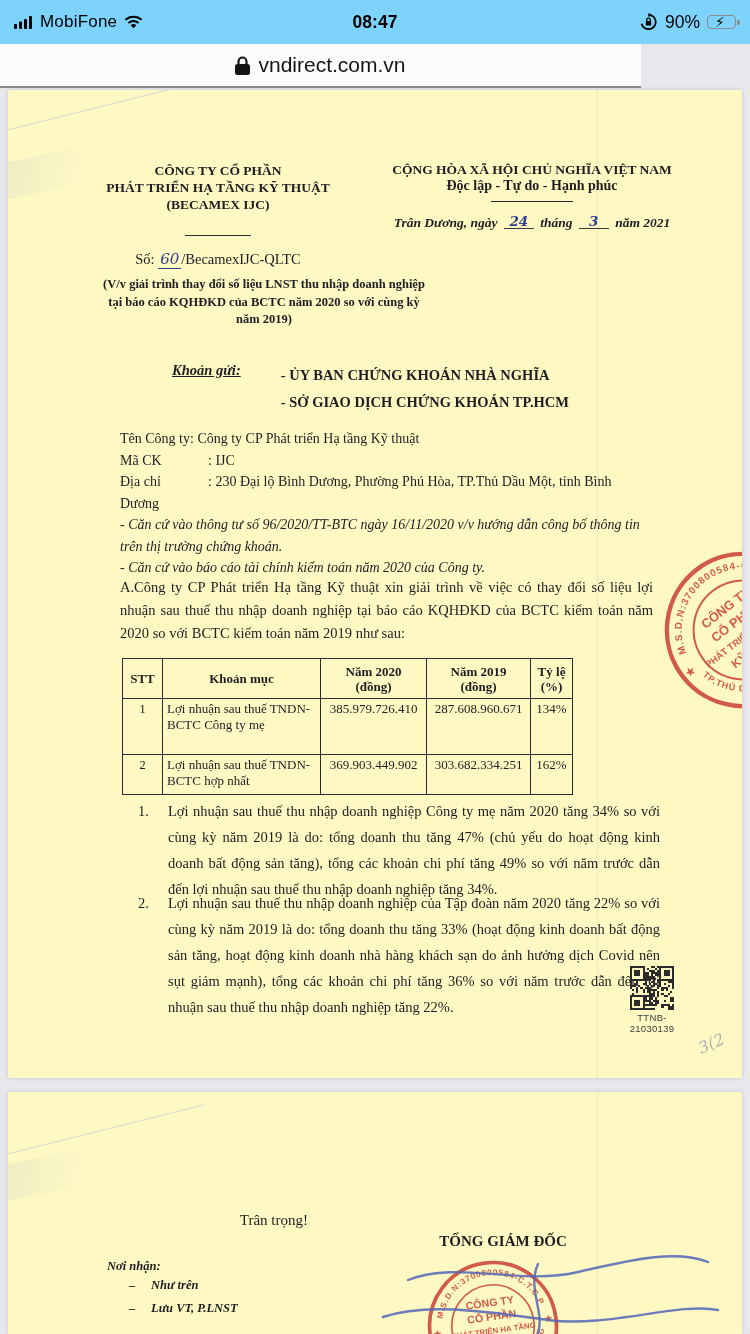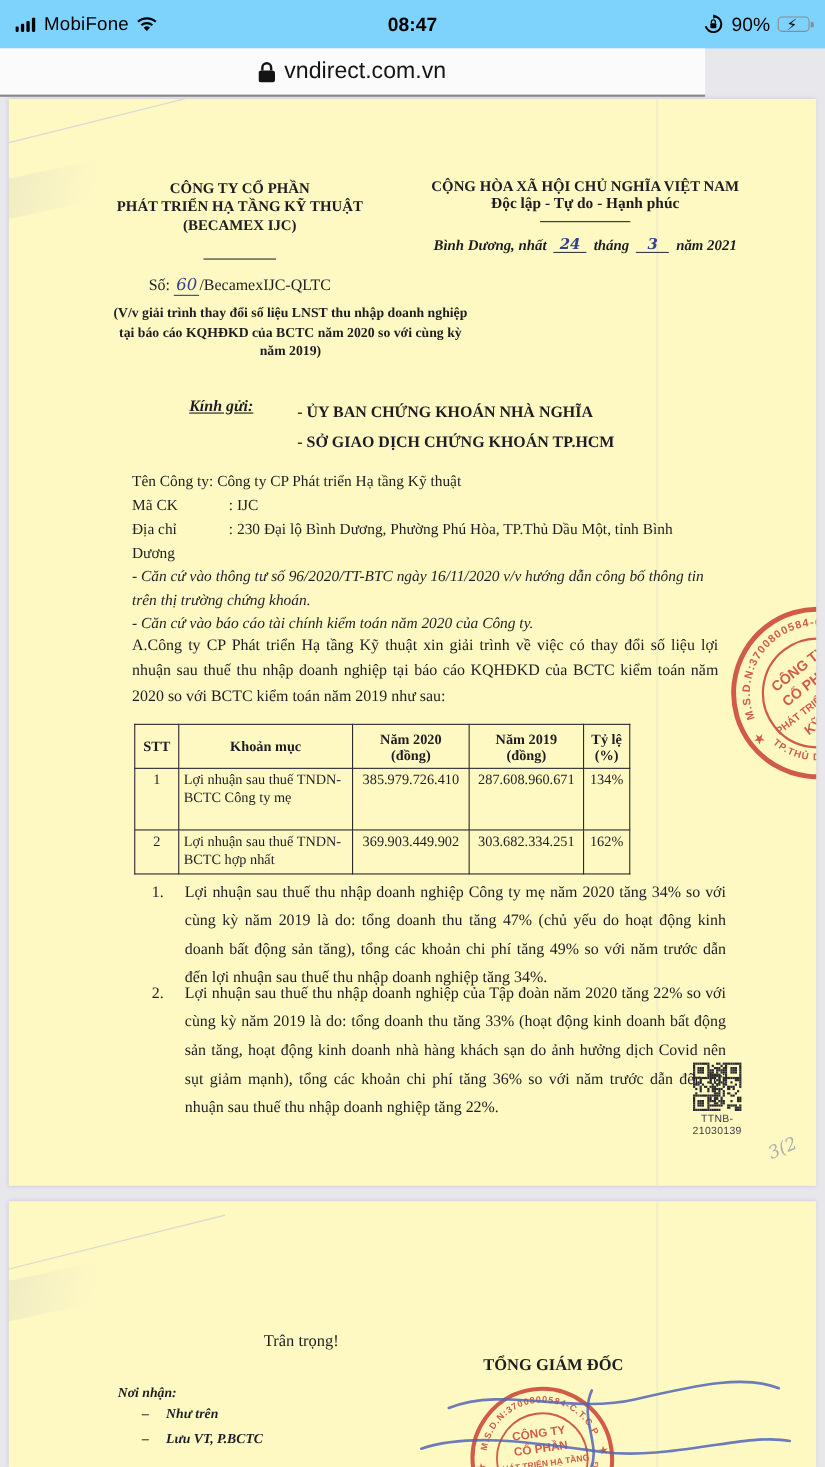--- a/index.html
+++ b/index.html
@@ -156,36 +156,36 @@
         <div>PHÁT TRIỂN HẠ TẦNG KỸ THUẬT</div>
         <div>(BECAMEX IJC)</div>
         <hr class="rule rule-left">
       </div>
 
       <div class="hdr-right">
         <div class="l1">CỘNG HÒA XÃ HỘI CHỦ NGHĨA VIỆT NAM</div>
         <div class="l2">Độc lập - Tự do - Hạnh phúc</div>
         <hr class="rule rule-right">
         <div class="date-line">
-          <span>Bình Dương, nhất</span>
+          <span>Trân Dương, ngày</span>
           <span class="hw-slot"><span class="hand">24</span></span>
           <span>tháng</span>
           <span class="hw-slot"><span class="hand">3</span></span>
           <span>năm 2021</span>
         </div>
       </div>
 
       <div class="so-line">
         <span>Số: </span><span class="hand">60</span><span>/BecamexIJC-QLTC</span>
       </div>
 
       <div class="vv-block">(V/v giải trình thay đổi số liệu LNST thu nhập doanh nghiệp tại báo cáo KQHĐKD của BCTC năm 2020 so với cùng kỳ năm 2019)</div>
 
       <div class="kinhgui">
-        <span class="kg-label">Kính gửi:</span>
+        <span class="kg-label">Khoản gửi:</span>
         <span class="kg-list">
           <div>- ỦY BAN CHỨNG KHOÁN NHÀ NGHĨA</div>
           <div>- SỞ GIAO DỊCH CHỨNG KHOÁN TP.HCM</div>
         </span>
       </div>
 
       <div class="info">
         <div><span>Tên Công ty:</span><span> Công ty CP Phát triển Hạ tầng Kỹ thuật</span></div>
         <div><span class="inline-label">Mã CK</span><span>: IJC</span></div>
         <div><span class="inline-label">Địa chỉ</span><span>: 230 Đại lộ Bình Dương, Phường Phú Hòa, TP.Thủ Dầu Một, tỉnh Bình Dương</span></div>
@@ -721,21 +721,21 @@
       <div class="crease" style="top:40px;"></div>
       <div class="crease2"></div>
       <div class="foldline" style="left:588px;"></div>
 
       <div class="closing">Trân trọng!</div>
       <div class="signer">TỔNG GIÁM ĐỐC</div>
 
       <div class="cc">
         <div class="cc-label">Nơi nhận:</div>
         <div class="cc-item"><span class="dash">–</span><span>Như trên</span></div>
-        <div class="cc-item"><span class="dash">–</span><span>Lưu VT, P.BCTC</span></div>
+        <div class="cc-item"><span class="dash">–</span><span>Lưu VT, P.LNST</span></div>
       </div>
 
       <svg class="stamp" style="left:415px; top:164px; width:140px; height:140px; transform:rotate(-8deg);" viewBox="-85 -85 170 170">
         <defs>
           <path id="arcT2" d="M -62,0 A 62,62 0 0 1 62,0"></path>
           <path id="arcB2" d="M -62,0 A 62,62 0 0 0 62,0"></path>
         </defs>
         <circle r="77" fill="none" stroke="#c8392e" stroke-width="4.5"></circle>
         <circle r="50" fill="none" stroke="#c8392e" stroke-width="2"></circle>
         <text font-size="10" letter-spacing="1"><textPath href="#arcT2" startOffset="50%" text-anchor="middle">M.S.D.N:3700800584-C.T.C.P</textPath></text>

